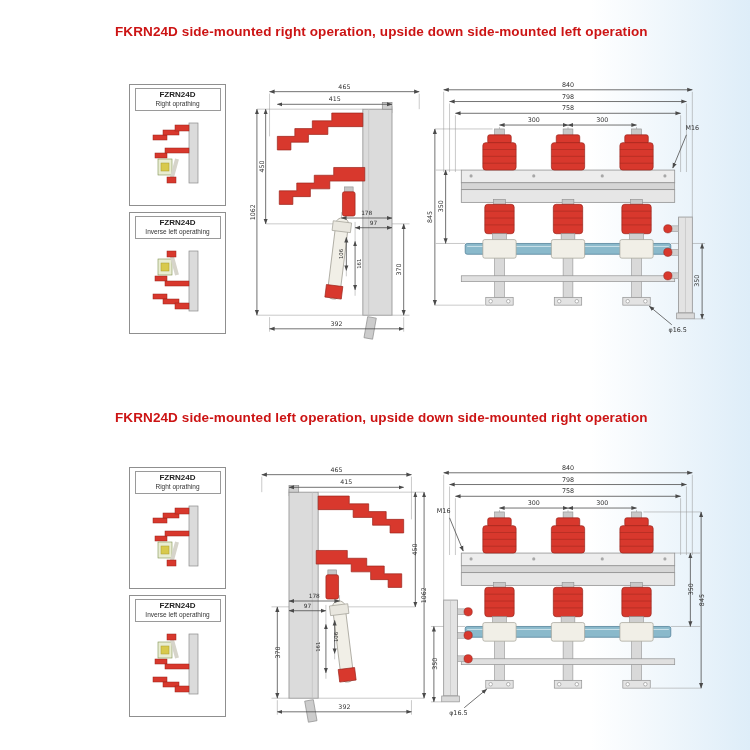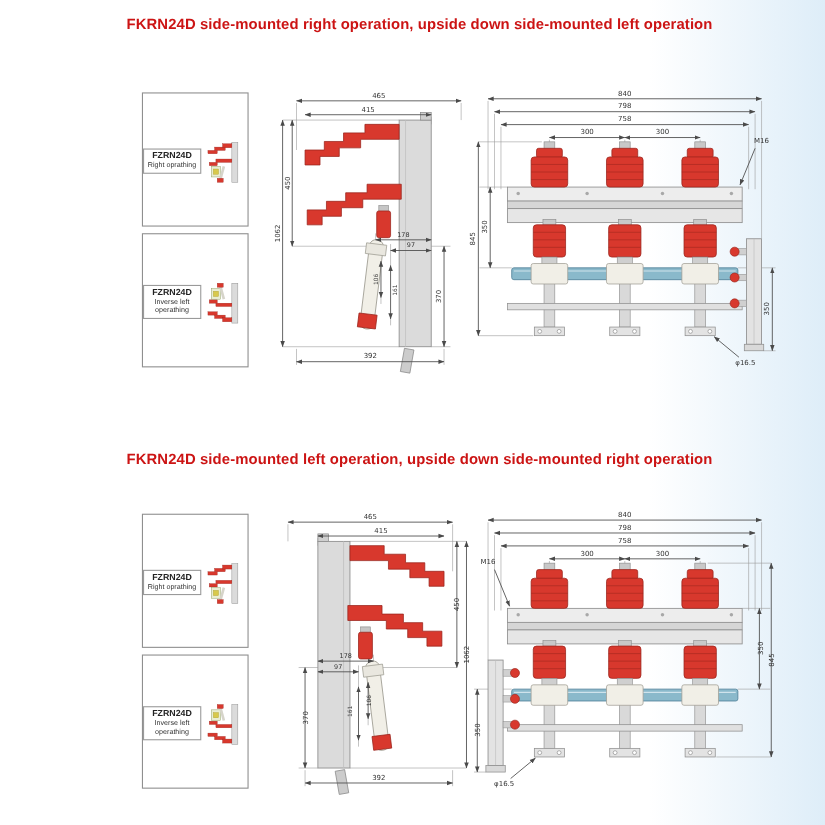--- a/index.html
+++ b/index.html
@@ -12,21 +12,21 @@
     background:linear-gradient(90deg, rgba(216,234,247,0) 0%, rgba(216,234,247,0.85) 100%);
     pointer-events:none;
   }
   .section-title {
     position:absolute; left:115px; font-size:13.5px; font-weight:bold;
     color:#cc1414; letter-spacing:0.1px; white-space:nowrap;
   }
   .panel { position:absolute; left:129px; width:97px; display:flex; flex-direction:column; gap:6px; }
   .panel-box {
     border:1px solid #8f8f8f; background:#ffffff; height:122px; box-sizing:border-box;
-    display:flex; flex-direction:row; align-items:center; padding-top:3px;
+    display:flex; flex-direction:column; align-items:center; padding-top:3px;
   }
   .panel-label { border:1px solid #9a9a9a; width:84px; text-align:center; padding:1px 0 2px; background:#fff; }
   .pl1 { font-size:8px; font-weight:bold; color:#222; line-height:10px; }
   .pl2 { font-size:6.5px; color:#333; line-height:8px; }
   svg.draw { position:absolute; overflow:visible; }
   .dim  { stroke:#4a4a4a; stroke-width:0.8; fill:none; }
   .ext  { stroke:#9a9a9a; stroke-width:0.55; fill:none; }
   .lead { stroke:#4a4a4a; stroke-width:0.8; fill:none; }
   .dimtxt { font-family:"DejaVu Sans", sans-serif; font-size:6.5px; fill:#333; text-anchor:middle; }
   .md { font-size:6px; }
@@ -203,21 +203,21 @@
       <rect x="12" y="34" width="12" height="5" fill="#d8382d" stroke="#99231b" stroke-width="0.5"></rect>
       <rect x="22" y="29" width="24" height="5" fill="#d8382d" stroke="#99231b" stroke-width="0.5"></rect>
       <rect x="15" y="40" width="14" height="16" fill="#e9edd2" stroke="#7f9150" stroke-width="0.6"></rect>
       <rect x="18" y="44" width="8" height="8" fill="#d8c94c" stroke="#a89a2e" stroke-width="0.5"></rect>
       <line x1="34" y1="40" x2="28" y2="62" stroke="#d6d4ca" stroke-width="4"></line>
       <rect x="24" y="58" width="9" height="6" fill="#d8382d" stroke="#99231b" stroke-width="0.5"></rect>
     </g>
   </defs>
 </svg>
 
-<div class="section-title" style="top:14px">FKRN24D side-mounted right operation, upside down side-mounted left operation</div>
+<div class="section-title" style="top:24px">FKRN24D side-mounted right operation, upside down side-mounted left operation</div>
 
 <div class="panel" style="top:84px">
   <div class="panel-box">
     <div class="panel-label">
       <div class="pl1">FZRN24D</div>
       <div class="pl2">Right oprathing</div>
     </div>
     <svg width="70" height="82" viewBox="0 0 70 82">
       <use href="#mini" transform="translate(0,8)"></use>
     </svg>

